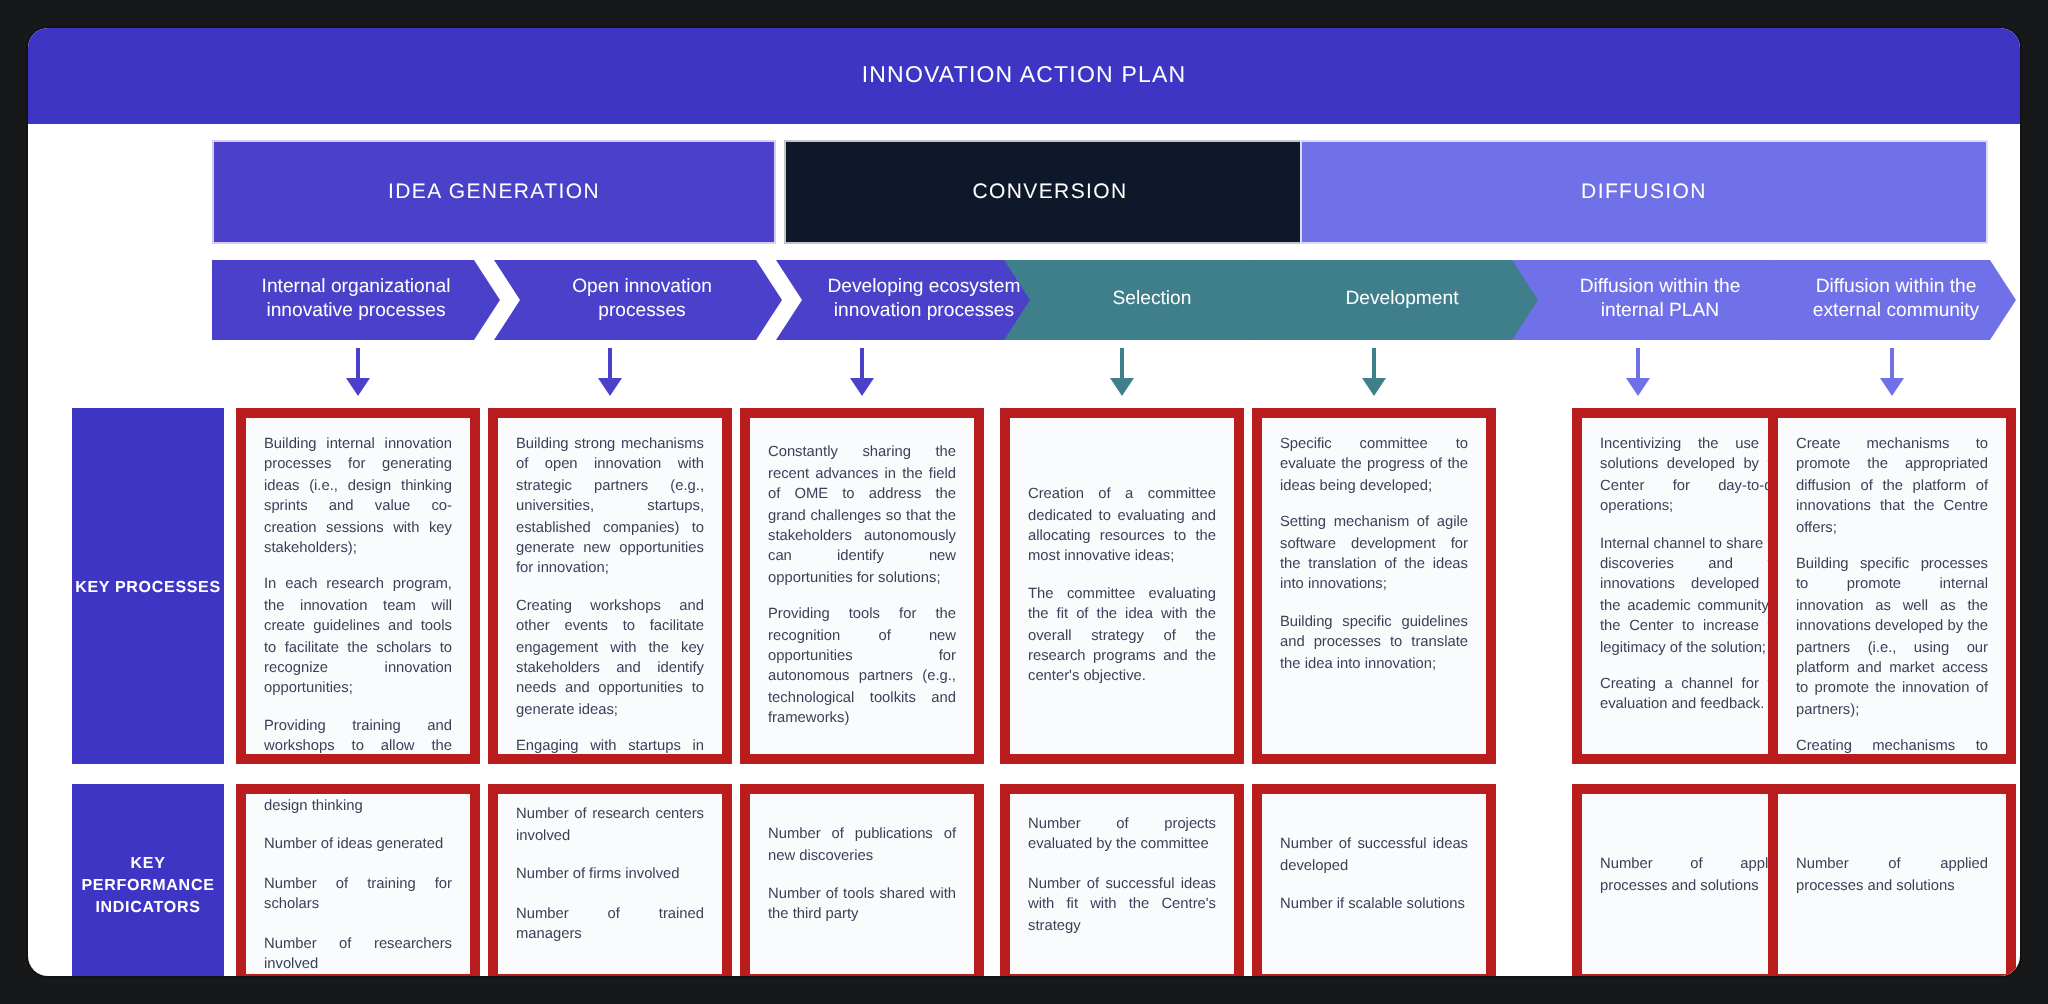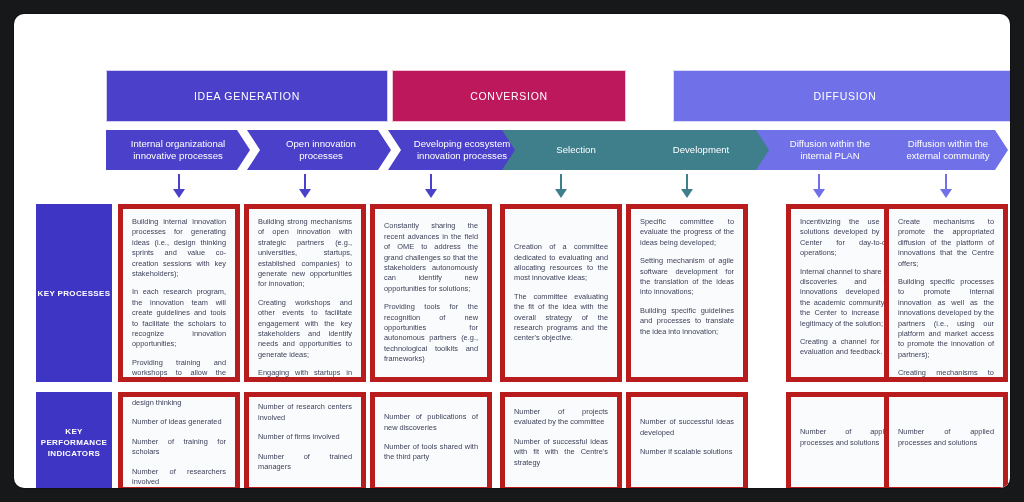--- a/index.html
+++ b/index.html
@@ -25,22 +25,22 @@
 
   
   .phaseband{position:absolute;left:0;top:56px;width:996px;height:56px;}
   .phase{
     position:absolute;top:0;height:52px;color:#ffffff;
     display:flex;align-items:center;justify-content:center;
     font-size:10.5px;letter-spacing:.7px;
     box-shadow:0 0 0 1px rgba(255,255,255,.75) inset;
   }
   .phase.idea{left:92px;width:282px;background:#4b40c9;}
-  .phase.conv{left:378px;width:234px;background:#be185d;}
-  .phase.diff{left:636px;width:344px;background:#7070e8;margin-left:23px;}
+  .phase.conv{left:378px;width:266px;background:#0f172a;}
+  .phase.diff{left:636px;width:344px;background:#7070e8;}
 
   
   .chevband{position:absolute;left:0;top:116px;width:996px;height:44px;}
   .chev{
     position:absolute;top:0;height:40px;color:#ffffff;
     display:flex;align-items:center;justify-content:center;
     text-align:center;font-size:9.6px;line-height:12px;padding:0 16px 0 20px;
     box-sizing:border-box;
     clip-path:polygon(0 0, calc(100% - 13px) 0, 100% 50%, calc(100% - 13px) 100%, 0 100%, 13px 50%);
   }
@@ -98,20 +98,21 @@
   .x5{left:612px;width:122px;}
   .x6{left:772px;width:122px;}
   .x7{left:870px;width:124px;}
 </style>
 </head>
 <body>
 
 <div class="frame">
   <div class="card">
 
+    <div class="titlebar">INNOVATION ACTION PLAN</div>
 
     <div class="phaseband">
       <div class="phase idea">IDEA GENERATION</div>
       <div class="phase conv">CONVERSION</div>
       <div class="phase diff">DIFFUSION</div>
     </div>
 
     <div class="chevband">
       <div class="chev p first c1">Internal organizational innovative processes</div>
       <div class="chev p c2">Open innovation processes</div>

